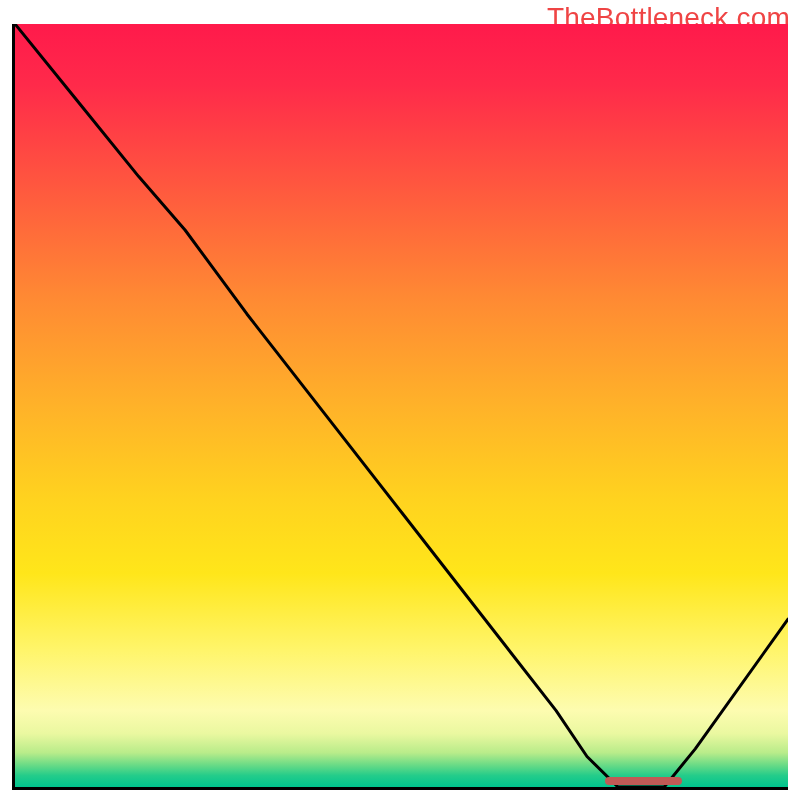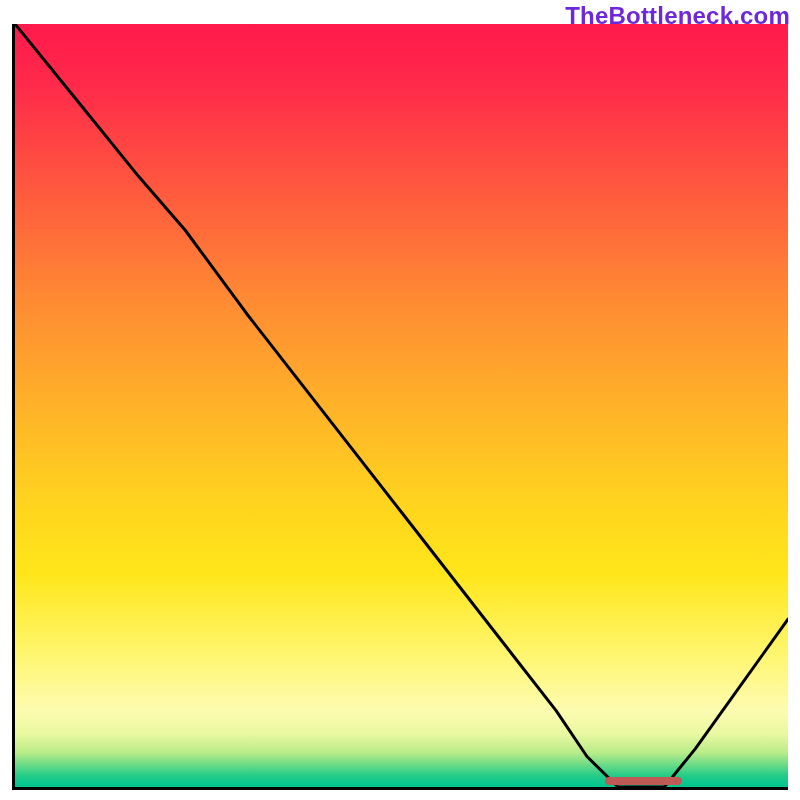--- a/index.html
+++ b/index.html
@@ -13,23 +13,23 @@
   }
   .wrap {
     position: relative;
     width: 800px;
     height: 800px;
   }
   .attribution {
     position: absolute;
     top: 2px;
     right: 10px;
-    font-size: 24px;
-    font-weight: 700;
-    color: #6d28d9;
+    font-size: 28px;
+    font-weight: 400;
+    color: #ef4444;
     letter-spacing: 0.2px;
   }
   .plot {
     position: absolute;
     left: 12px;
     top: 24px;
     width: 776px;
     height: 766px;
     border-left: 3px solid #000;
     border-bottom: 3px solid #000;

